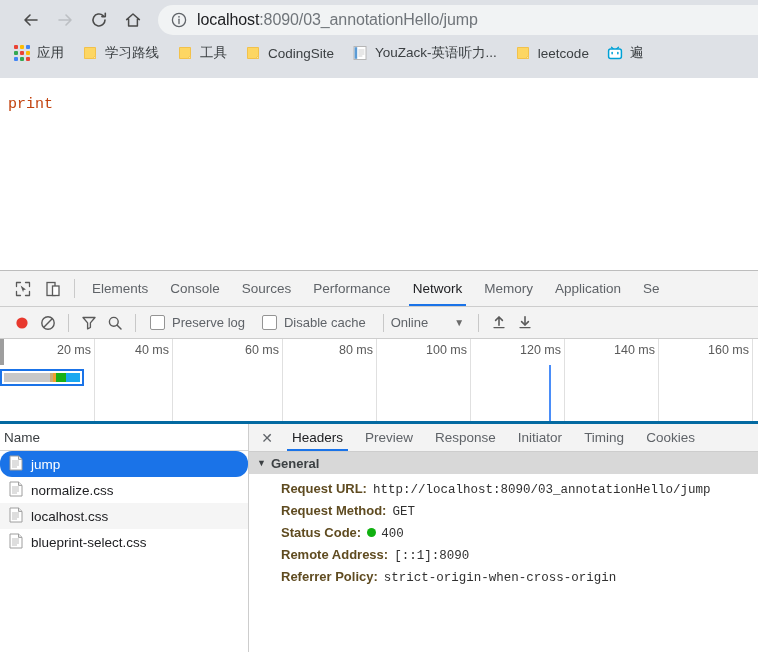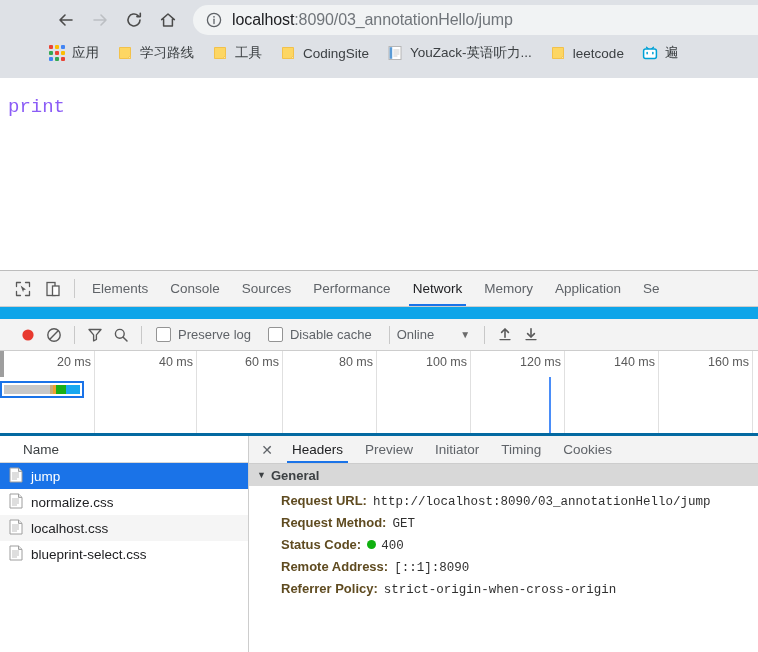--- a/index.html
+++ b/index.html
@@ -13,21 +13,20 @@
     background: #ffffff;
     font-family: "Liberation Sans", sans-serif;
     -webkit-font-smoothing: antialiased;
   }
 
   
   .browser-chrome {
     background: #dee1e6;
     height: 78px;
     position: relative;
-    padding-left: 35px;
   }
   .toolbar {
     height: 40px;
     display: flex;
     align-items: center;
     padding: 0 0 0 14px;
     box-sizing: border-box;
   }
   .nav-btn {
     width: 34px;
@@ -105,22 +104,22 @@
   
   .page-view {
     background: #ffffff;
     height: 193px;
     padding: 18px 0 0 8px;
     box-sizing: border-box;
     border-bottom: 1px solid #bdbdbd;
   }
   .page-text {
     font-family: "Liberation Mono", "DejaVu Sans Mono", monospace;
-    font-size: 19px;
-    color: #8b5cf6;
+    font-size: 15px;
+    color: #c2410c;
   }
 
   
   .devtools {
     background: #0ea5e9;
     height: 381px;
     display: flex;
     flex-direction: column;
     font-size: 12px;
     color: #5a5a5a;
@@ -168,24 +167,23 @@
     background: #1a73e8;
   }
 
   
   .net-toolbar {
     height: 32px;
     background: #f3f3f3;
     border-bottom: 1px solid #cdcdcd;
     display: flex;
     align-items: center;
-    padding-left: 15px;
-    box-sizing: border-box;
-    overflow: hidden;
-    margin-top: 12px;
+    padding-left: 9px;
+    box-sizing: border-box;
+    overflow: hidden;
   }
   .nt-icon {
     width: 26px; height: 26px;
     display: flex; align-items: center; justify-content: center;
     flex: none;
   }
   .nt-divider {
     width: 1px; height: 18px; background: #c8c8c8;
     margin: 0 7px; flex: none;
   }
@@ -286,38 +284,38 @@
     display: flex;
     flex-direction: column;
     background: #fff;
     overflow: hidden;
   }
   .net-head {
     height: 27px;
     border-bottom: 1px solid #d6d6d6;
     display: flex;
     align-items: center;
-    padding-left: 23px;
+    padding-left: 4px;
     box-sizing: border-box;
     font-size: 13.5px;
     color: #3c4043;
     background: #fff;
   }
   .net-row {
     height: 26px;
     display: flex;
     align-items: center;
     padding-left: 9px;
     box-sizing: border-box;
     font-size: 13.5px;
     color: #202124;
     white-space: nowrap;
   }
   .net-row.alt { background: #f5f5f5; }
-  .net-row.selected { background: #1a73e8; color: #fff; }
+  .net-row.selected { background: #1a73e8; color: #fff; border-radius: 12px; }
   .doc-icon { flex: none; margin-right: 8px; display: block; }
 
   .net-detail {
     flex: 1;
     display: flex;
     flex-direction: column;
     background: #fff;
     overflow: hidden;
   }
   .detail-tabbar {
@@ -636,21 +634,21 @@
       </svg>
     </div>
   </div>
 
   <div class="overview">
     <div class="ov-leftedge"></div>
     <div class="ov-ruler">
       <div class="ov-tick" style="left:94px;width:0">
         <span class="ov-tick-label">20 ms</span>
       </div>
-      <div class="ov-tick" style="left:196px;width:0">
+      <div class="ov-tick" style="left:172px;width:0">
         <span class="ov-tick-label">40 ms</span>
       </div>
       <div class="ov-tick" style="left:282px;width:0">
         <span class="ov-tick-label">60 ms</span>
       </div>
       <div class="ov-tick" style="left:376px;width:0">
         <span class="ov-tick-label">80 ms</span>
       </div>
       <div class="ov-tick" style="left:470px;width:0">
         <span class="ov-tick-label">100 ms</span>
@@ -728,20 +726,23 @@
     </div>
 
     <div class="net-detail">
       <div class="detail-tabbar">
         <div class="close-x">✕</div>
         <div class="d-tab active">
             <span>Headers</span>
           </div>
         <div class="d-tab">
             <span>Preview</span>
+          </div>
+        <div class="d-tab">
+            <span>Response</span>
           </div>
         <div class="d-tab">
             <span>Initiator</span>
           </div>
         <div class="d-tab">
             <span>Timing</span>
           </div>
         <div class="d-tab">
             <span>Cookies</span>
           </div>

